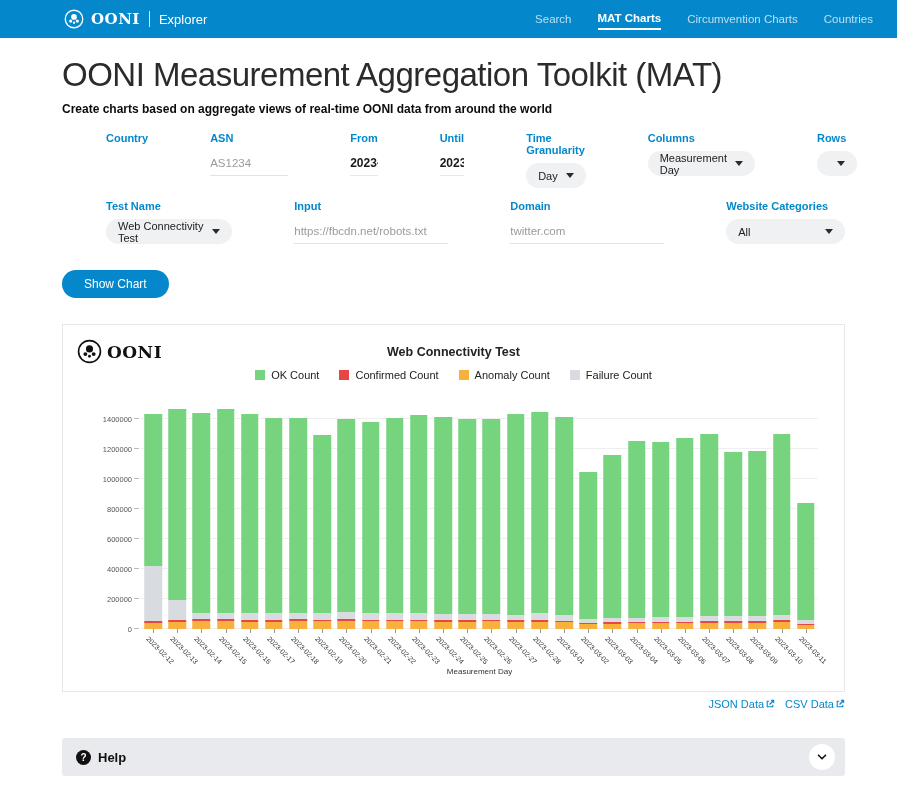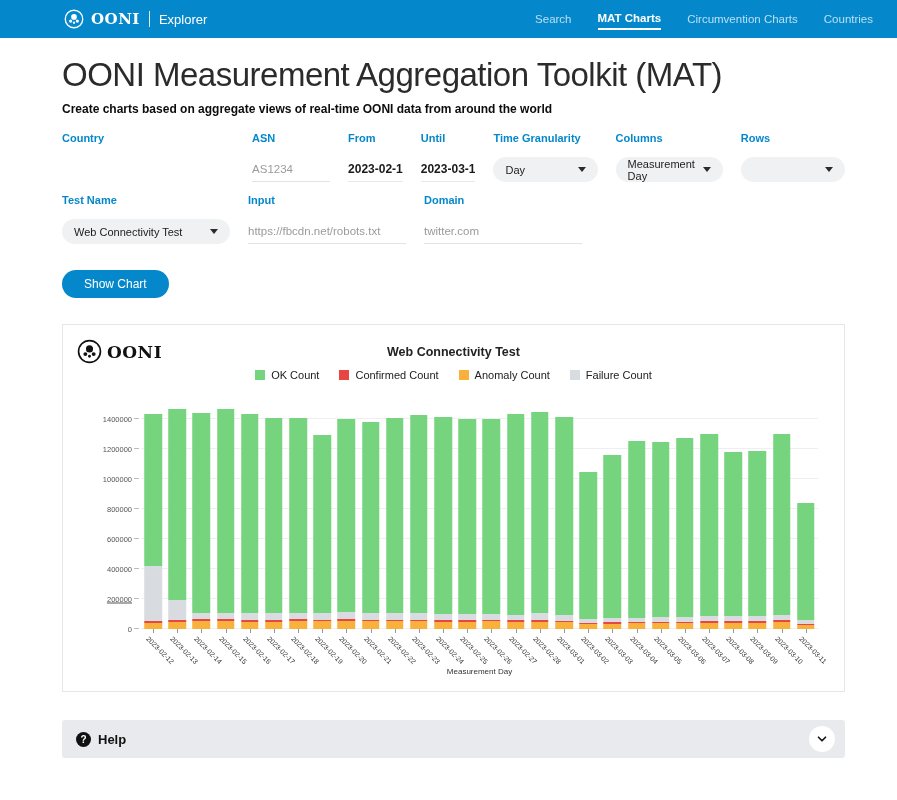--- a/index.html
+++ b/index.html
@@ -17,21 +17,21 @@
   .nav-item.active { color:#fff; font-weight:bold; border-bottom:2px solid #fff; }
 
   
   .content { width:783px; margin:0 auto 0 62px; }
   .page-title { margin-top:18px; font-size:33px; font-weight:400; color:#2b2b2b; letter-spacing:-0.5px; }
   .page-subtitle { margin-top:8px; font-size:12px; font-weight:bold; color:#0c0c0c; }
 
   
   .form { margin-top:16px; }
   .form-row { display:flex; gap:18px; margin-bottom:12px; }
-  .field { display:flex; flex-direction:column; gap:13px; }
+  .field { display:flex; flex-direction:column; gap:7px;margin-left:44px; }
   .field-label { font-size:11px; font-weight:bold; color:#0588CB; }
   .select-pill { height:25px; background:#F0F1F3; border-radius:14px; display:flex; align-items:center; justify-content:space-between; padding:0 12px; font-size:11px; color:#1c1c1c; cursor:pointer; }
   .caret { width:0; height:0; border-left:4px solid transparent; border-right:4px solid transparent; border-top:5px solid #2b2b2b; margin-left:8px; flex:none; }
   .text-input { border:none; border-bottom:1px solid #e3e3e3; height:25px; font-size:11.5px; color:#1c1c1c; background:transparent; outline:none; font-family:"Liberation Sans", sans-serif; }
   .text-input::placeholder { color:#9b9b9b; }
   .date-input { border:none; border-bottom:1px solid #e8e8e8; height:25px; font-size:12px; font-weight:bold; color:#1a1a1a; background:transparent; outline:none; width:100%; font-family:"Liberation Sans", sans-serif; }
 
   .w-country{width:195px}.w-asn{width:78px}.w-date{width:62px}.w-tg{width:118px}.w-cols{width:112px}.w-rows{width:118px}
   .w-test{width:168px}.w-domain{width:158px}.w-input{width:158px}.w-cat{width:158px}
 
@@ -152,20 +152,27 @@
         </div>
       </div>
       <div class="field w-input">
         <span class="field-label">Input</span>
         <input class="text-input" placeholder="https://fbcdn.net/robots.txt" style="">
       </div>
       <div class="field w-domain">
         <span class="field-label">Domain</span>
         <input class="text-input" placeholder="twitter.com" style="">
       </div>
+      <div class="field w-cat">
+        <span class="field-label">Website Categories</span>
+        <div class="select-pill">
+          <span>All</span>
+          <span class="caret"></span>
+        </div>
+      </div>
     </div>
 
     <button class="show-chart-btn">Show Chart</button>
   </div>
 
   <div class="chart-panel">
     <div class="panel-logo">
       <svg viewBox="0 0 24 24" fill="none">
         <circle cx="12" cy="12" r="10.5" stroke="#111" stroke-width="1.6"></circle>
         <circle cx="12" cy="9.5" r="3.4" fill="#111"></circle>
@@ -419,21 +426,21 @@
               <div class="seg" style="height: 3.3px; background: rgb(216, 220, 224);"></div>
               <div class="seg" style="height: 117px; background: rgb(118, 212, 126);"></div>
             </div>
           </div>
         </div>
     <div class="gridline" style="bottom: 0%;"></div>
         <div class="ytick-dash" style="bottom: 0%;"></div>
         <div class="ytick-label" style="bottom: 0%;">0</div>
         <div class="gridline" style="bottom: 13.1579%;"></div>
         <div class="ytick-dash" style="bottom: 13.1579%;"></div>
-        <div class="ytick-label" style="bottom: 13.1579%; text-decoration: underline;">200000</div>
+        <div class="ytick-label" style="bottom: 13.1579%;">200000</div>
         <div class="gridline" style="bottom: 26.3158%;"></div>
         <div class="ytick-dash" style="bottom: 26.3158%;"></div>
         <div class="ytick-label" style="bottom: 26.3158%;">400000</div>
         <div class="gridline" style="bottom: 39.4737%;"></div>
         <div class="ytick-dash" style="bottom: 39.4737%;"></div>
         <div class="ytick-label" style="bottom: 39.4737%;">600000</div>
         <div class="gridline" style="bottom: 52.6316%;"></div>
         <div class="ytick-dash" style="bottom: 52.6316%;"></div>
         <div class="ytick-label" style="bottom: 52.6316%;">800000</div>
         <div class="gridline" style="bottom: 65.7895%;"></div>
@@ -556,20 +563,36 @@
           <span class="xtick"></span>
           <span class="xlabel">2023-03-10</span>
         </div>
         <div class="xslot">
           <span class="xtick"></span>
           <span class="xlabel">2023-03-11</span>
         </div>
       </div>
   </div>
 
+  <div class="data-links">
+    <span class="data-link">
+      <span>JSON Data</span>
+      <svg class="ext-icon" viewBox="0 0 12 12">
+          <path d="M2 2h3v1.3H3.3v5.4h5.4V7H10v3H2z" fill="#0588CB"></path>
+          <path d="M6.5 1H11v4.5L9.3 3.8 6 7.1 4.9 6l3.3-3.3z" fill="#0588CB"></path>
+        </svg>
+    </span>
+    <span class="data-link">
+      <span>CSV Data</span>
+      <svg class="ext-icon" viewBox="0 0 12 12">
+          <path d="M2 2h3v1.3H3.3v5.4h5.4V7H10v3H2z" fill="#0588CB"></path>
+          <path d="M6.5 1H11v4.5L9.3 3.8 6 7.1 4.9 6l3.3-3.3z" fill="#0588CB"></path>
+        </svg>
+    </span>
+  </div>
 
   <div class="help-bar">
     <div class="help-left">
       <span class="help-qicon">?</span>
       <span class="help-label">Help</span>
     </div>
     <span class="chevron-circle">
       <svg viewBox="0 0 12 12" fill="none">
           <path d="M2.5 4.2 6 7.8l3.5-3.6" stroke="#111" stroke-width="1.6" stroke-linecap="round" stroke-linejoin="round"></path>
         </svg>

